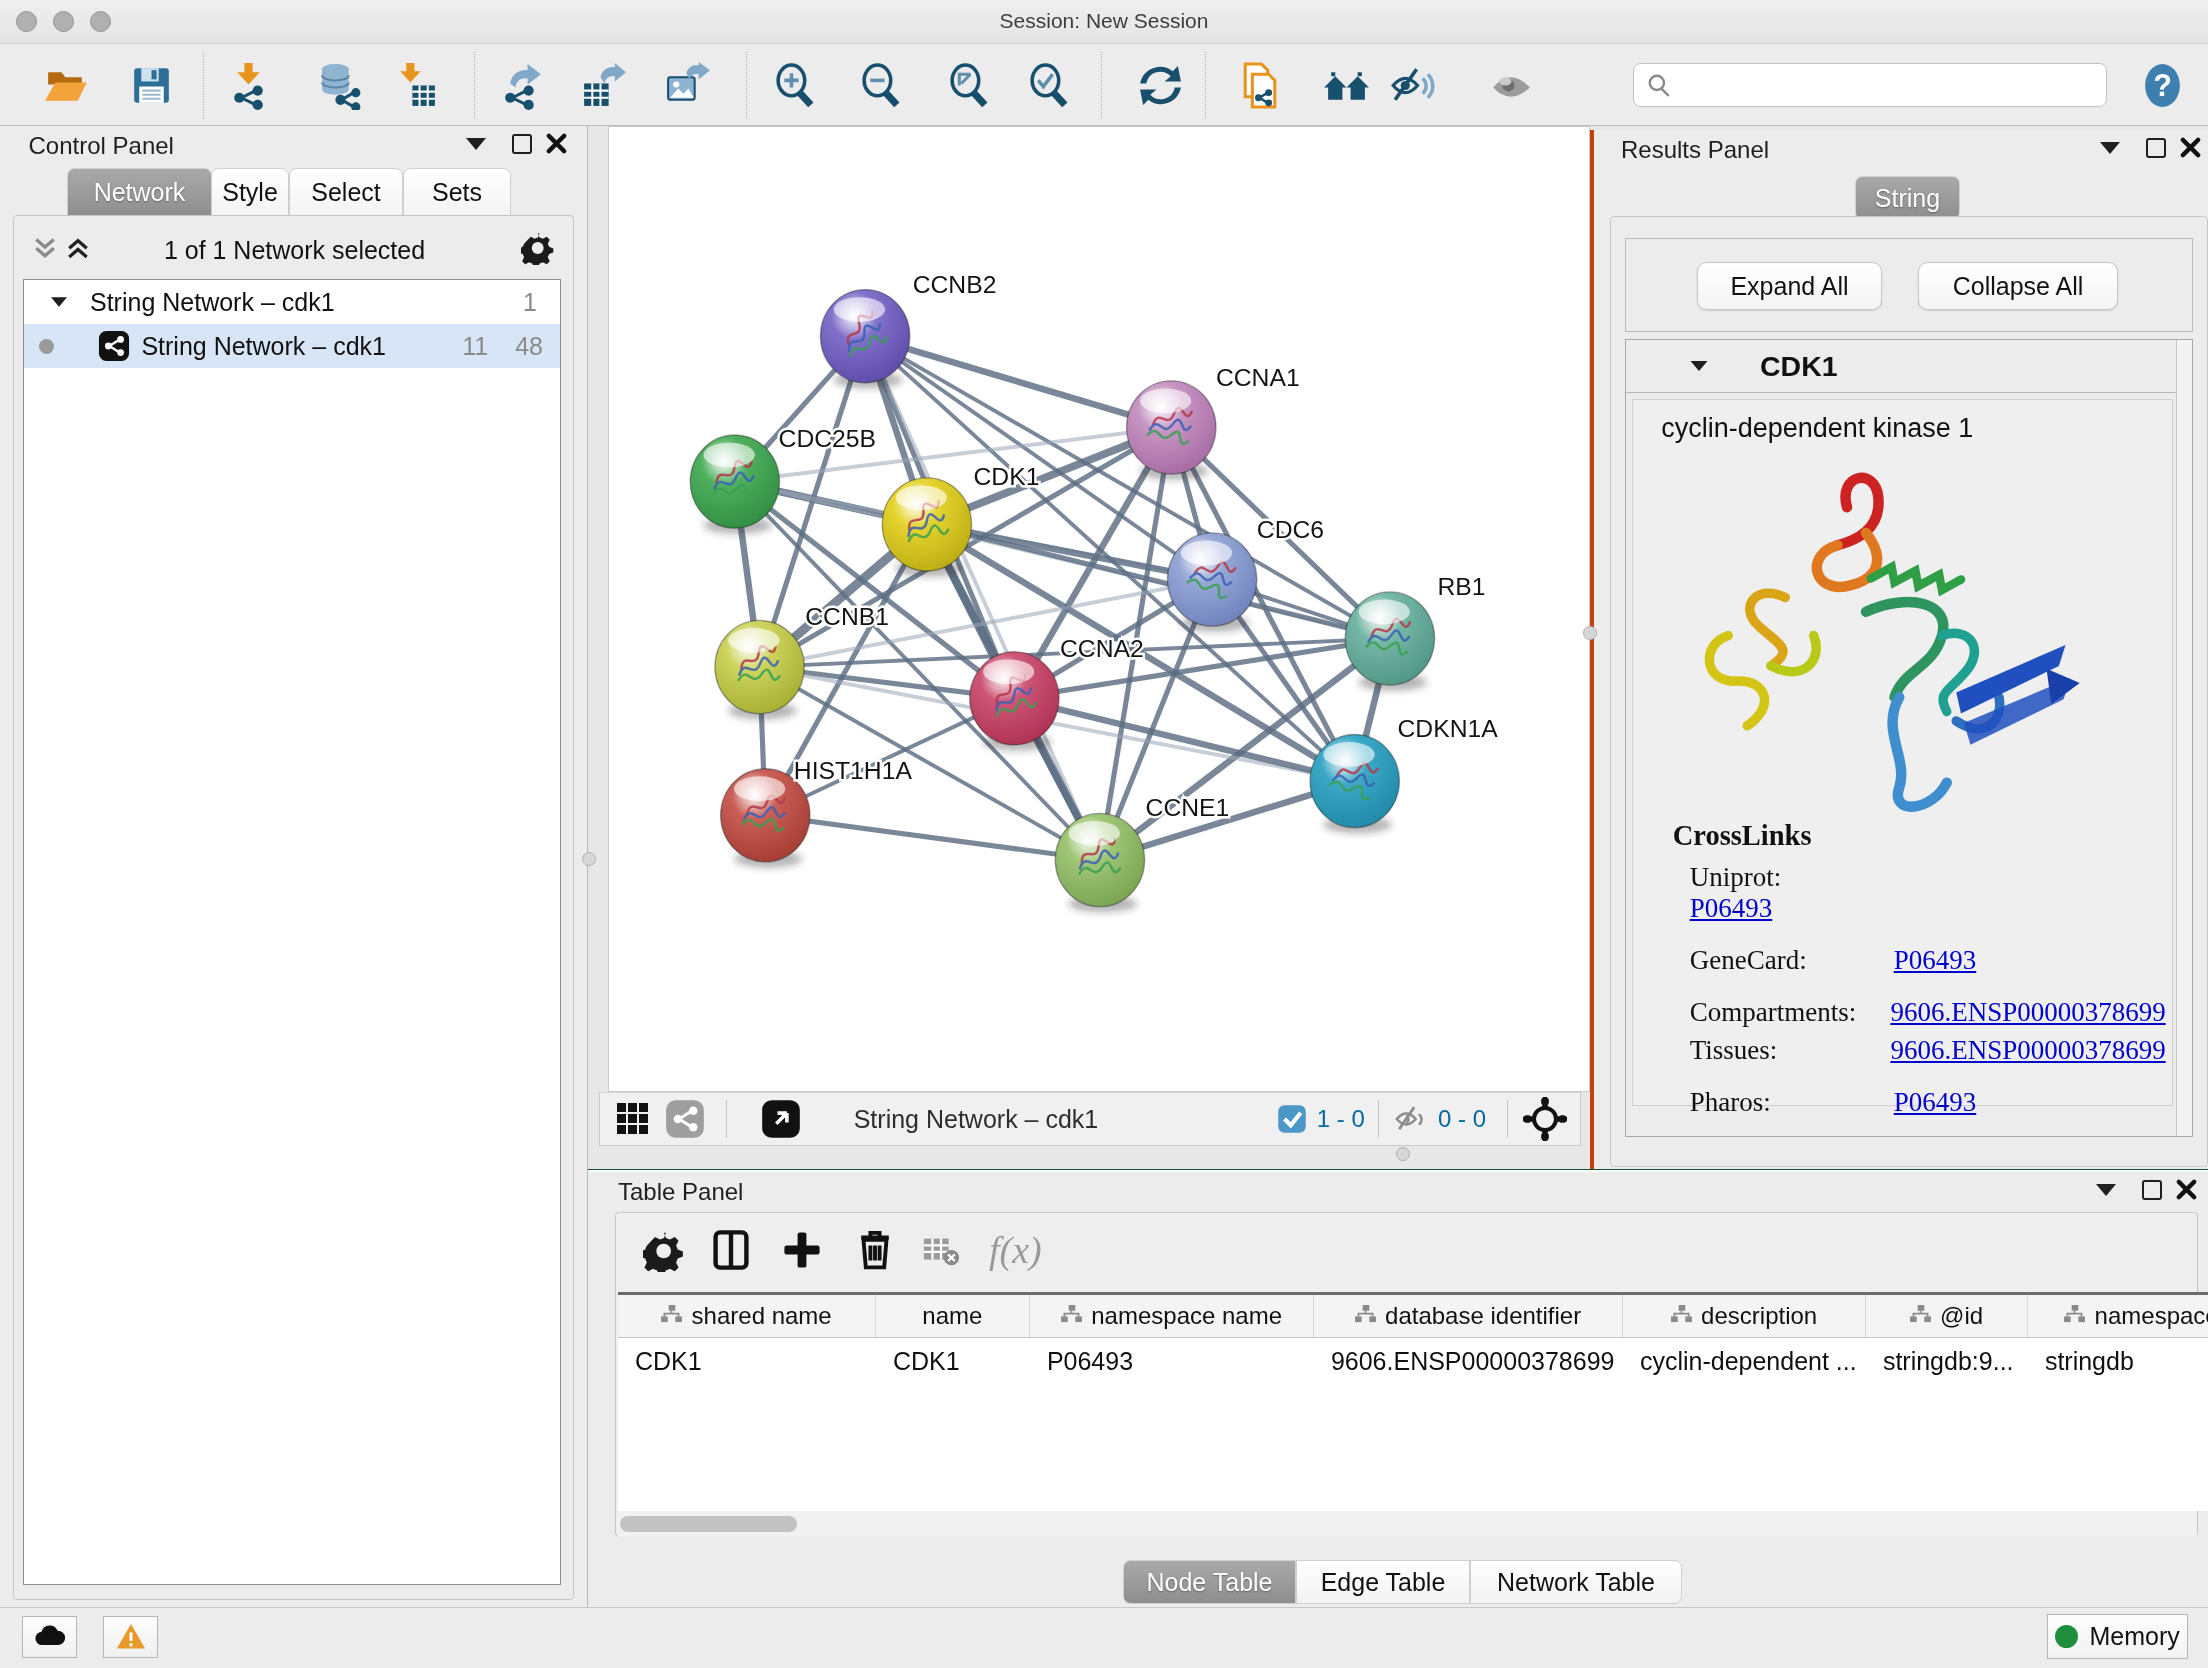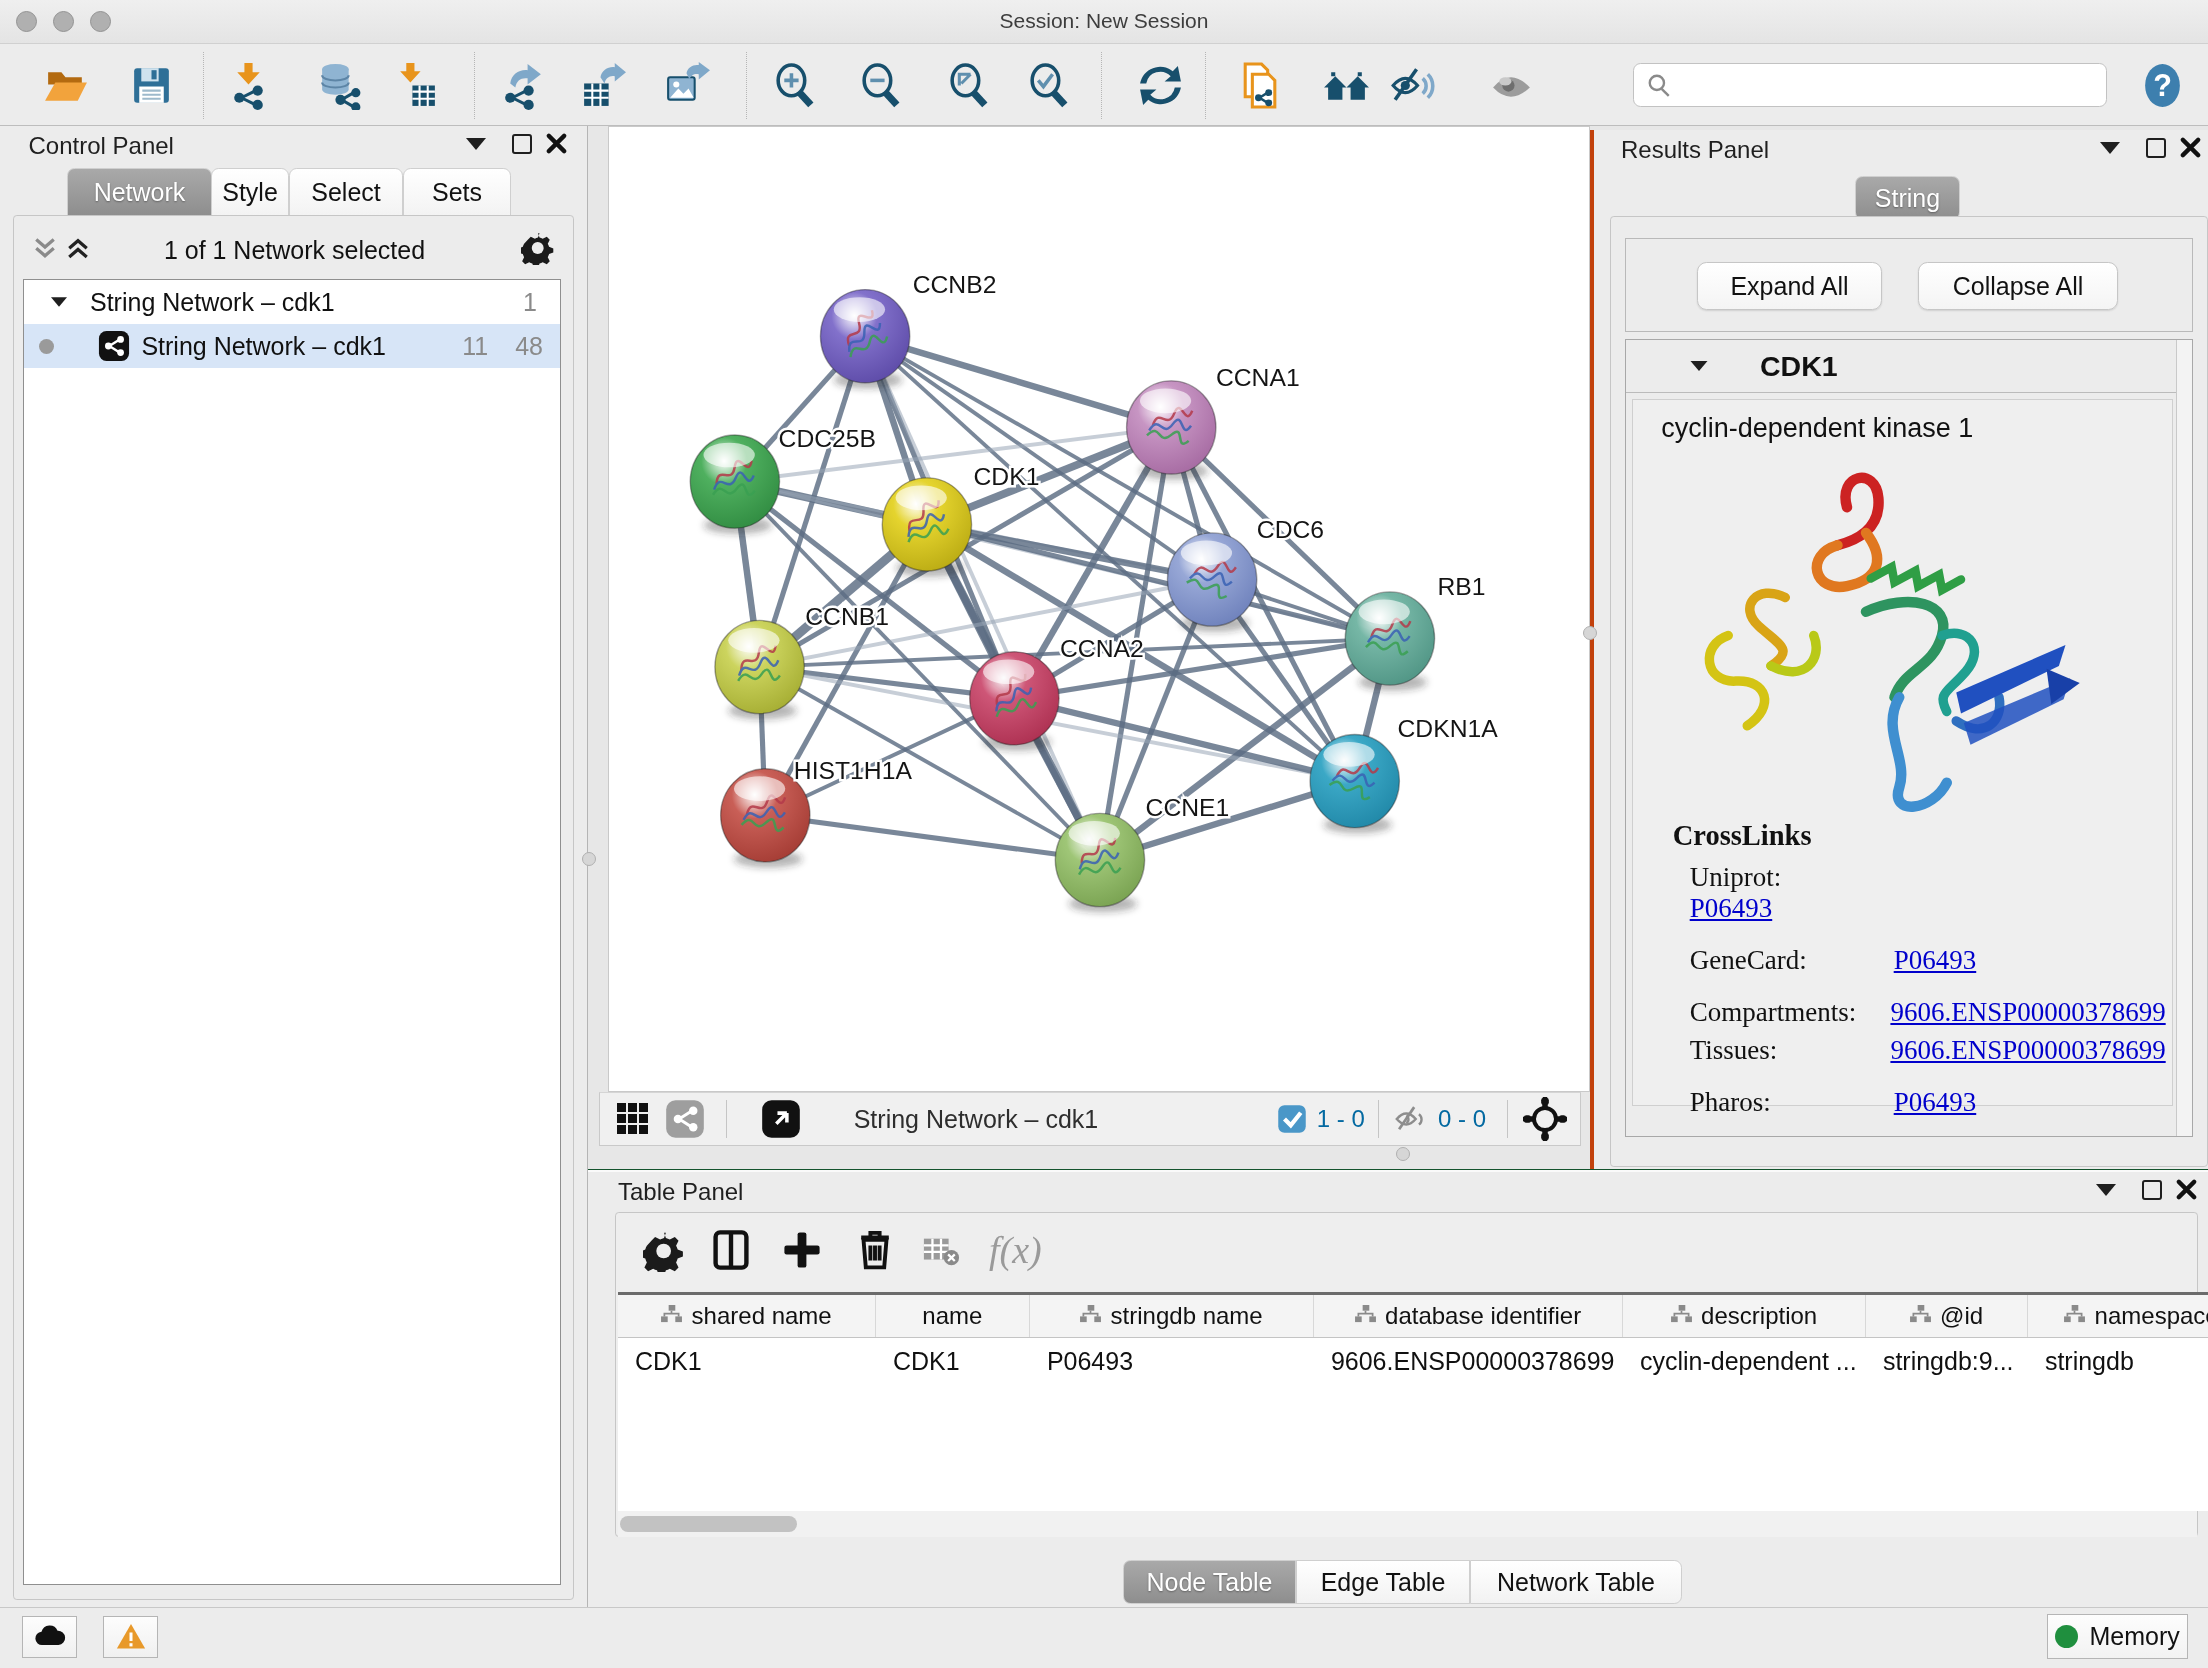--- a/index.html
+++ b/index.html
@@ -752,21 +752,21 @@
           </div>
           <div class="th" style="width: 284px; flex: 0 0 284px;">
             <span><svg width="21" height="19" viewBox="0 0 22 20">
                 <g fill="#8a8a8a">
                   <rect x="8" y="0" width="7" height="6"></rect>
                   <rect x="0" y="12" width="7" height="6"></rect>
                   <rect x="15" y="12" width="7" height="6"></rect>
                 </g>
                 <path d="M11 6v3M3.5 12V9h15v3" stroke="#8a8a8a" stroke-width="1.8" fill="none"></path>
               </svg></span>
-            <span>stringdb name</span>
+            <span>namespace name</span>
           </div>
           <div class="th" style="width: 309px; flex: 0 0 309px;">
             <span><svg width="21" height="19" viewBox="0 0 22 20">
                 <g fill="#8a8a8a">
                   <rect x="8" y="0" width="7" height="6"></rect>
                   <rect x="0" y="12" width="7" height="6"></rect>
                   <rect x="15" y="12" width="7" height="6"></rect>
                 </g>
                 <path d="M11 6v3M3.5 12V9h15v3" stroke="#8a8a8a" stroke-width="1.8" fill="none"></path>
               </svg></span>

